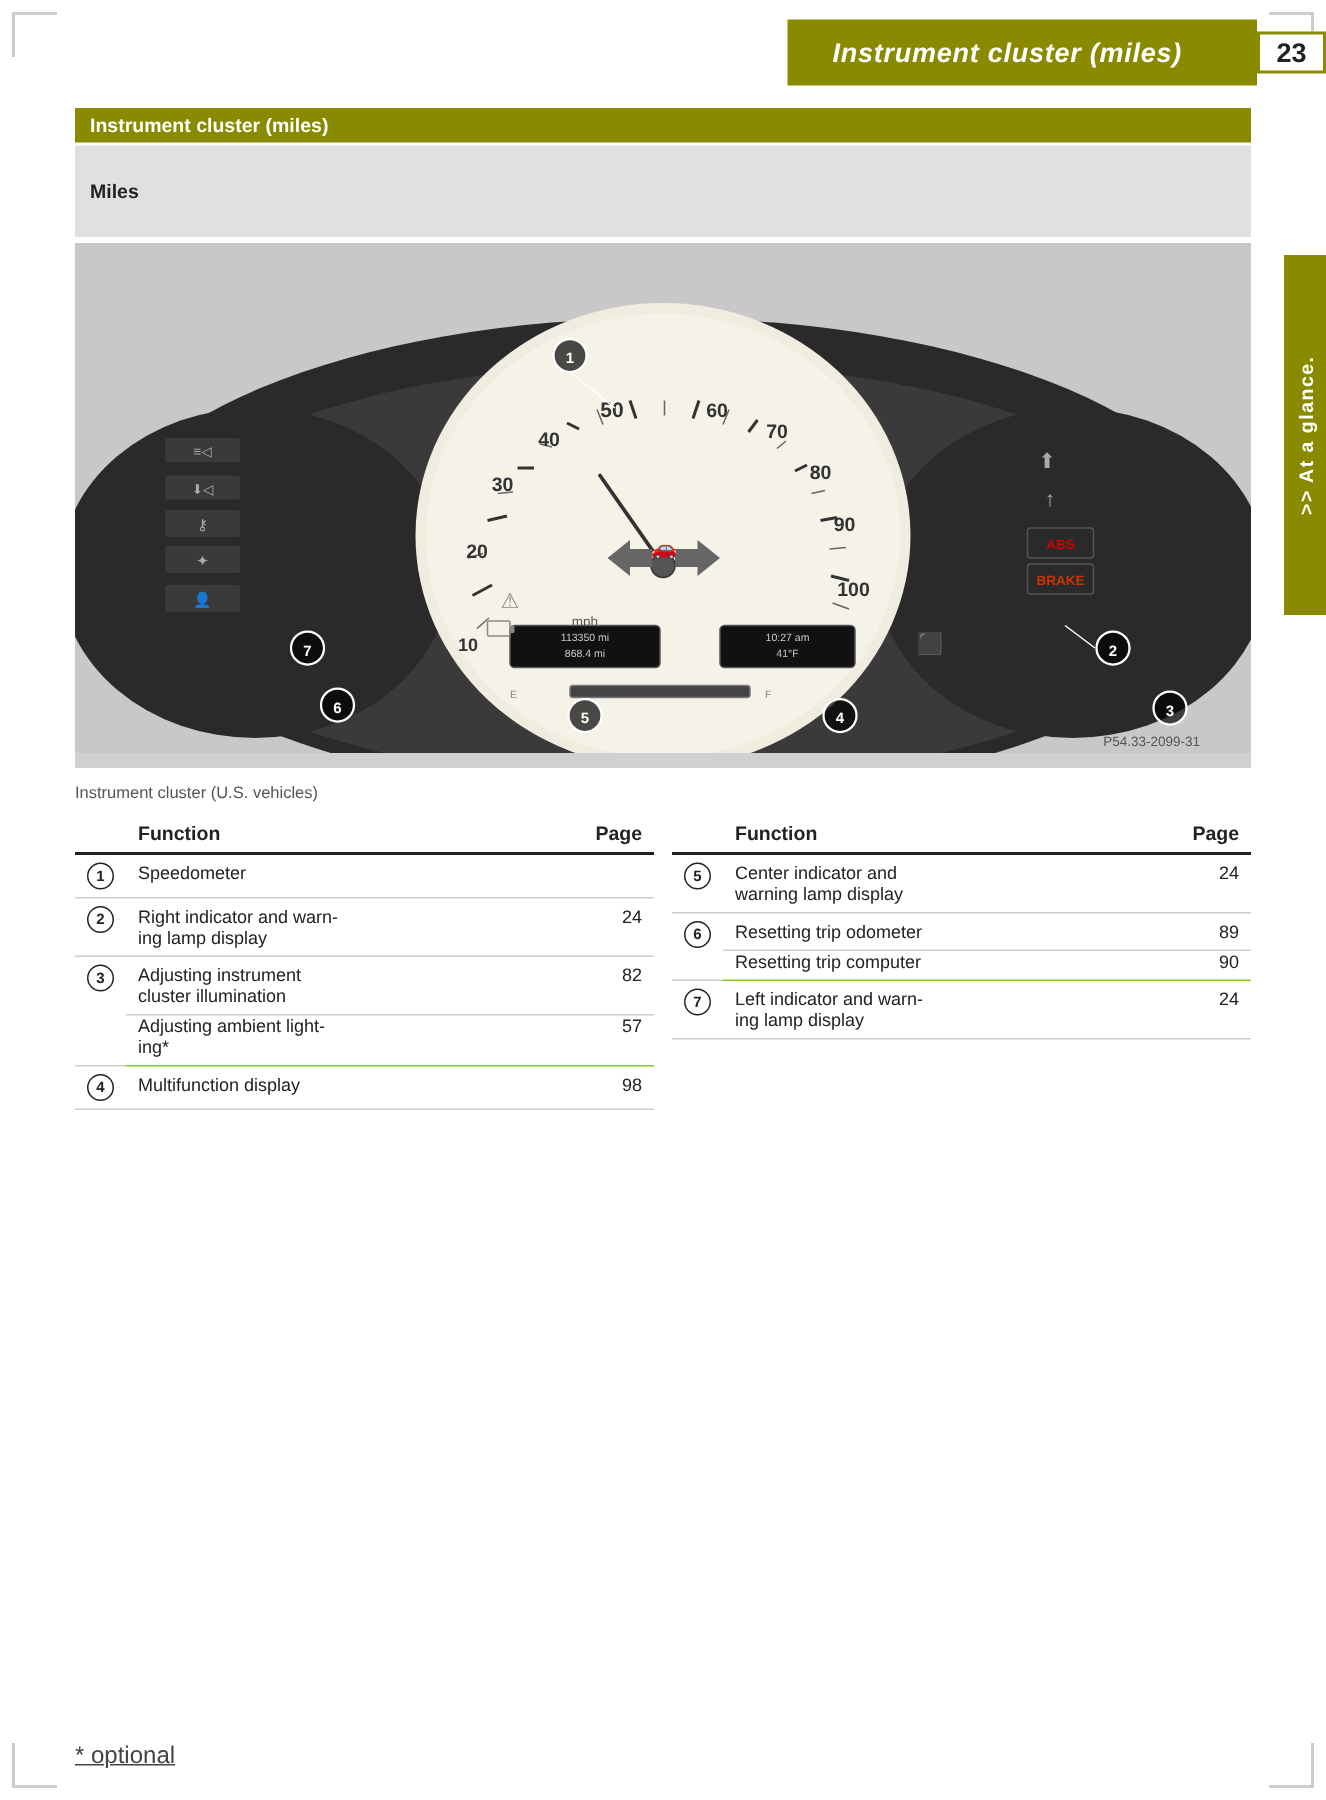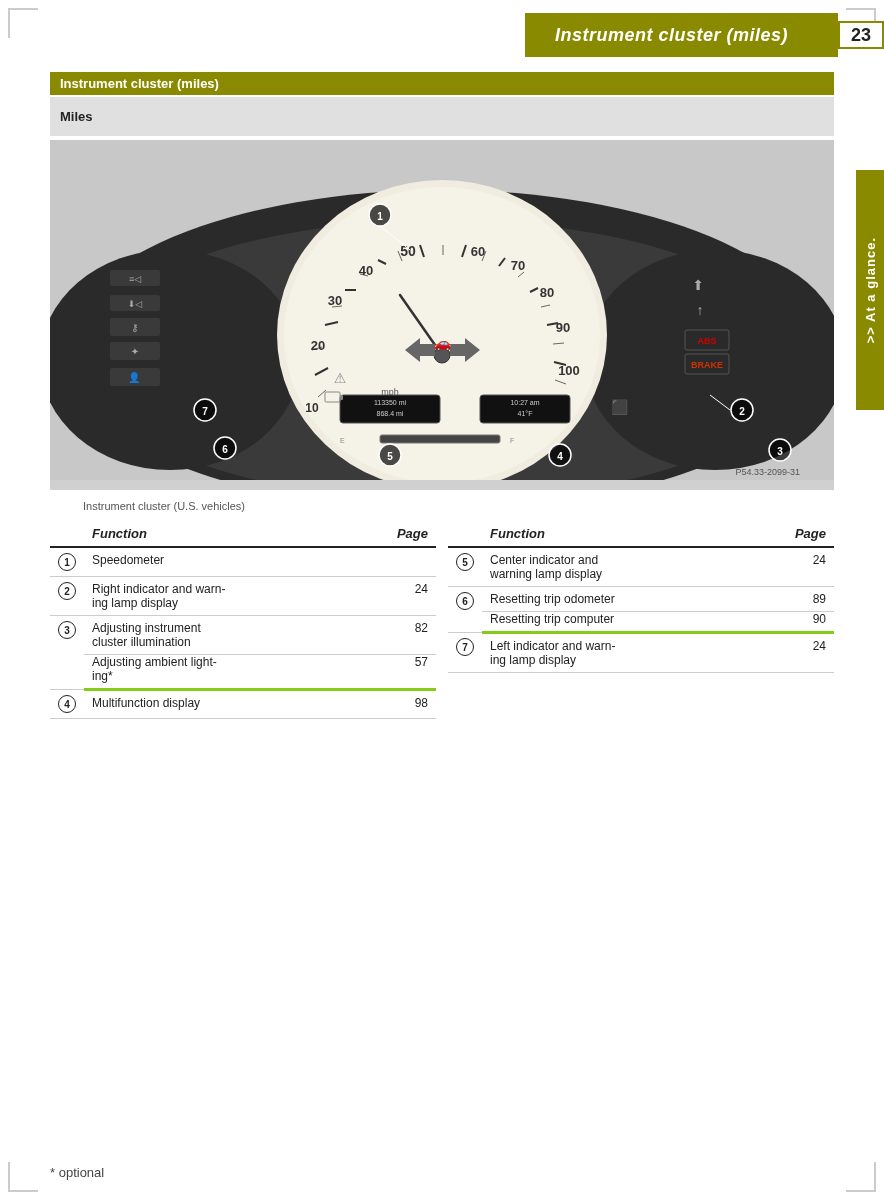--- a/index.html
+++ b/index.html
@@ -111,21 +111,21 @@
 
     .section-header-text {
       color: #fff;
       font-size: 13px;
       font-weight: bold;
     }
 
     
     .sub-header {
       background: #e0e0e0;
-      padding: 12px 10px;
+      padding: 23px 10px;
       margin-bottom: 4px;
     }
 
     .sub-header-text {
       font-size: 13px;
       font-weight: bold;
       color: #222;
     }
 
     
@@ -161,21 +161,20 @@
       border-collapse: collapse;
     }
 
     table th {
       background: #fff;
       font-weight: bold;
       font-size: 13px;
       padding: 5px 8px;
       border-bottom: 2px solid #222;
       text-align: left;
-      font-style: italic;
     }
 
     table th.page-col {
       text-align: right;
       width: 50px;
     }
 
     table td {
       padding: 5px 8px;
       font-size: 12px;
@@ -202,31 +201,32 @@
     }
 
     table td.page-num {
       text-align: right;
       font-size: 12px;
       width: 50px;
     }
 
     .row-separator td {
       border-top: none;
-      border-bottom: 3px solid #84cc16;
+      border-bottom: 1px solid #84cc16;
       padding-top: 0;
     }
 
     
     .footer-note {
       position: absolute;
       bottom: 20px;
       left: 50px;
-      font-size: 13px;
+      font-size: 16px;
       color: #444;
+      text-decoration: underline;
     }
   </style>
 </head>
 <body>
 
 <div class="corner-mark corner-tl"></div>
 <div class="corner-mark corner-tr"></div>
 <div class="corner-mark corner-bl"></div>
 <div class="corner-mark corner-br"></div>
 
@@ -393,21 +393,21 @@
 
       <line x1="330" y1="86" x2="360" y2="110" stroke="#fff" stroke-width="1"></line>
 
       <line x1="680" y1="270" x2="660" y2="255" stroke="#fff" stroke-width="1"></line>
 
       <text x="750" y="335" font-size="9" fill="#555" text-anchor="end">P54.33-2099-31</text>
     </svg>
 
   </div>
 
-  <div style="margin-bottom: 8px; margin-left: 33px;">
+  <div style="margin-bottom: 8px;">
     <span class="image-caption">Instrument cluster (U.S. vehicles)</span>
   </div>
 
   <div class="tables-row">
 
     <div class="table-half">
       <table>
         <thead>
           <tr>
             <th colspan="1" style="width:28px; border-bottom: 2px solid #222;"></th>

